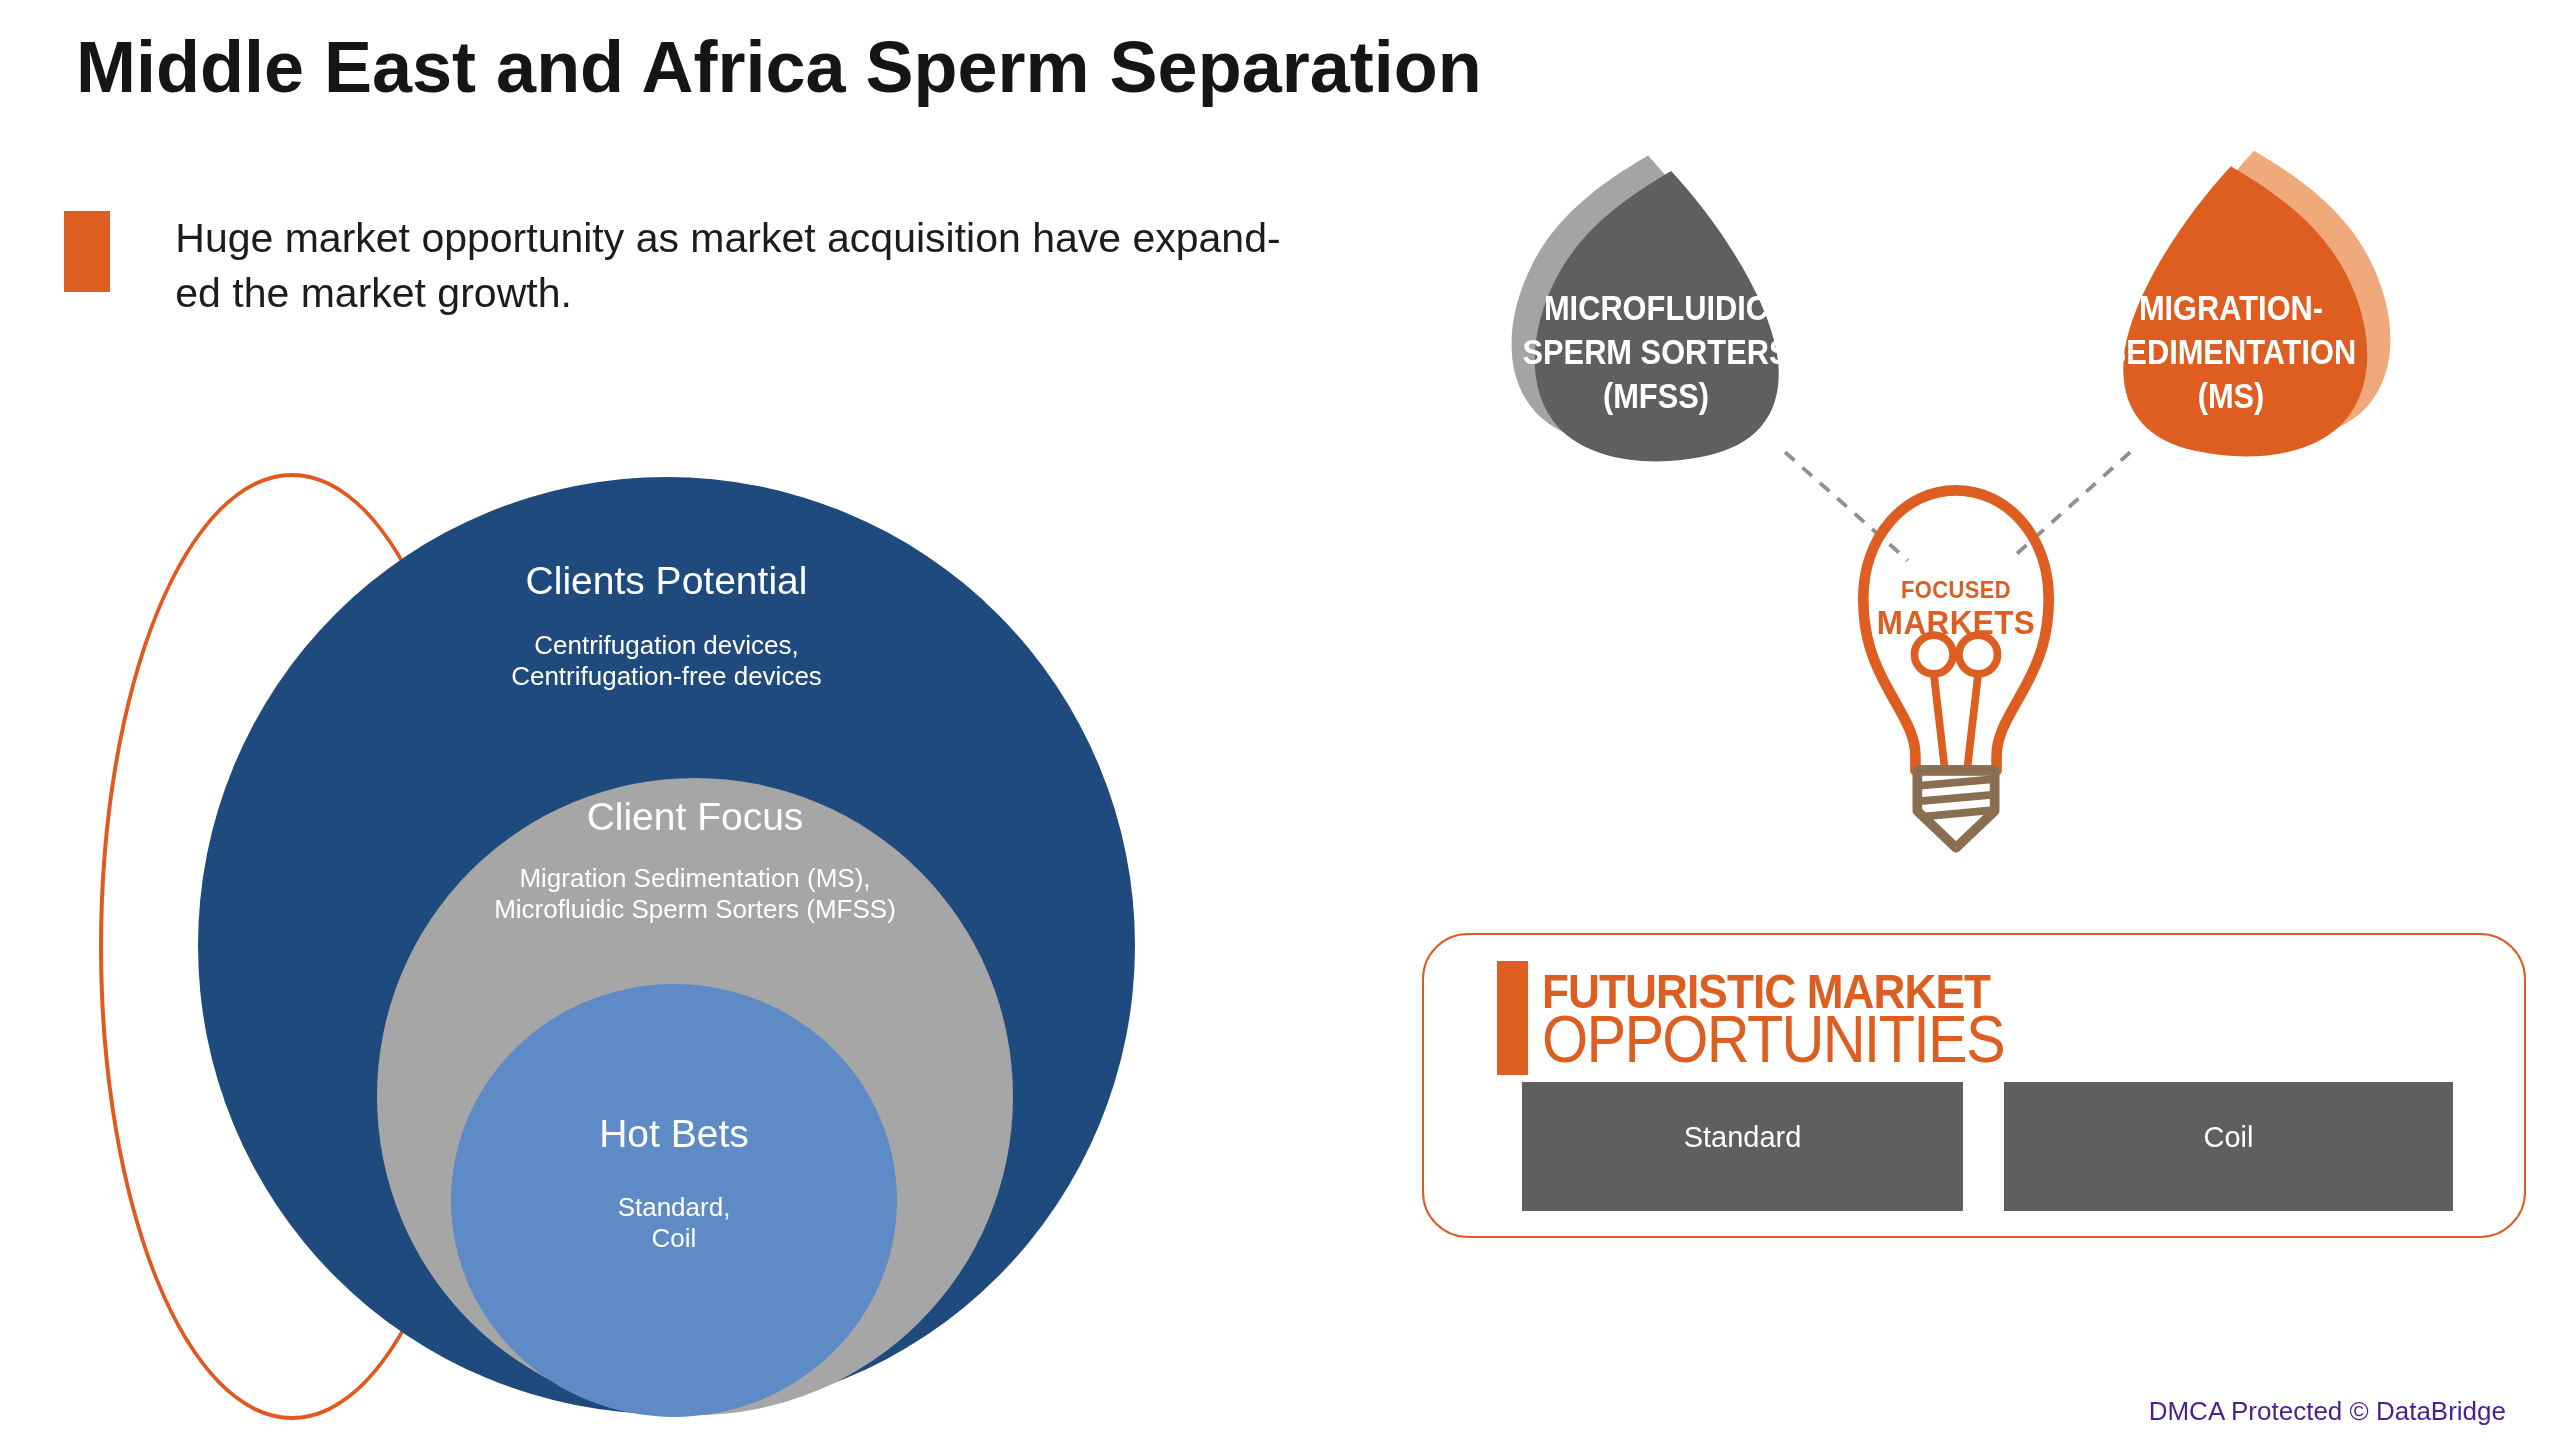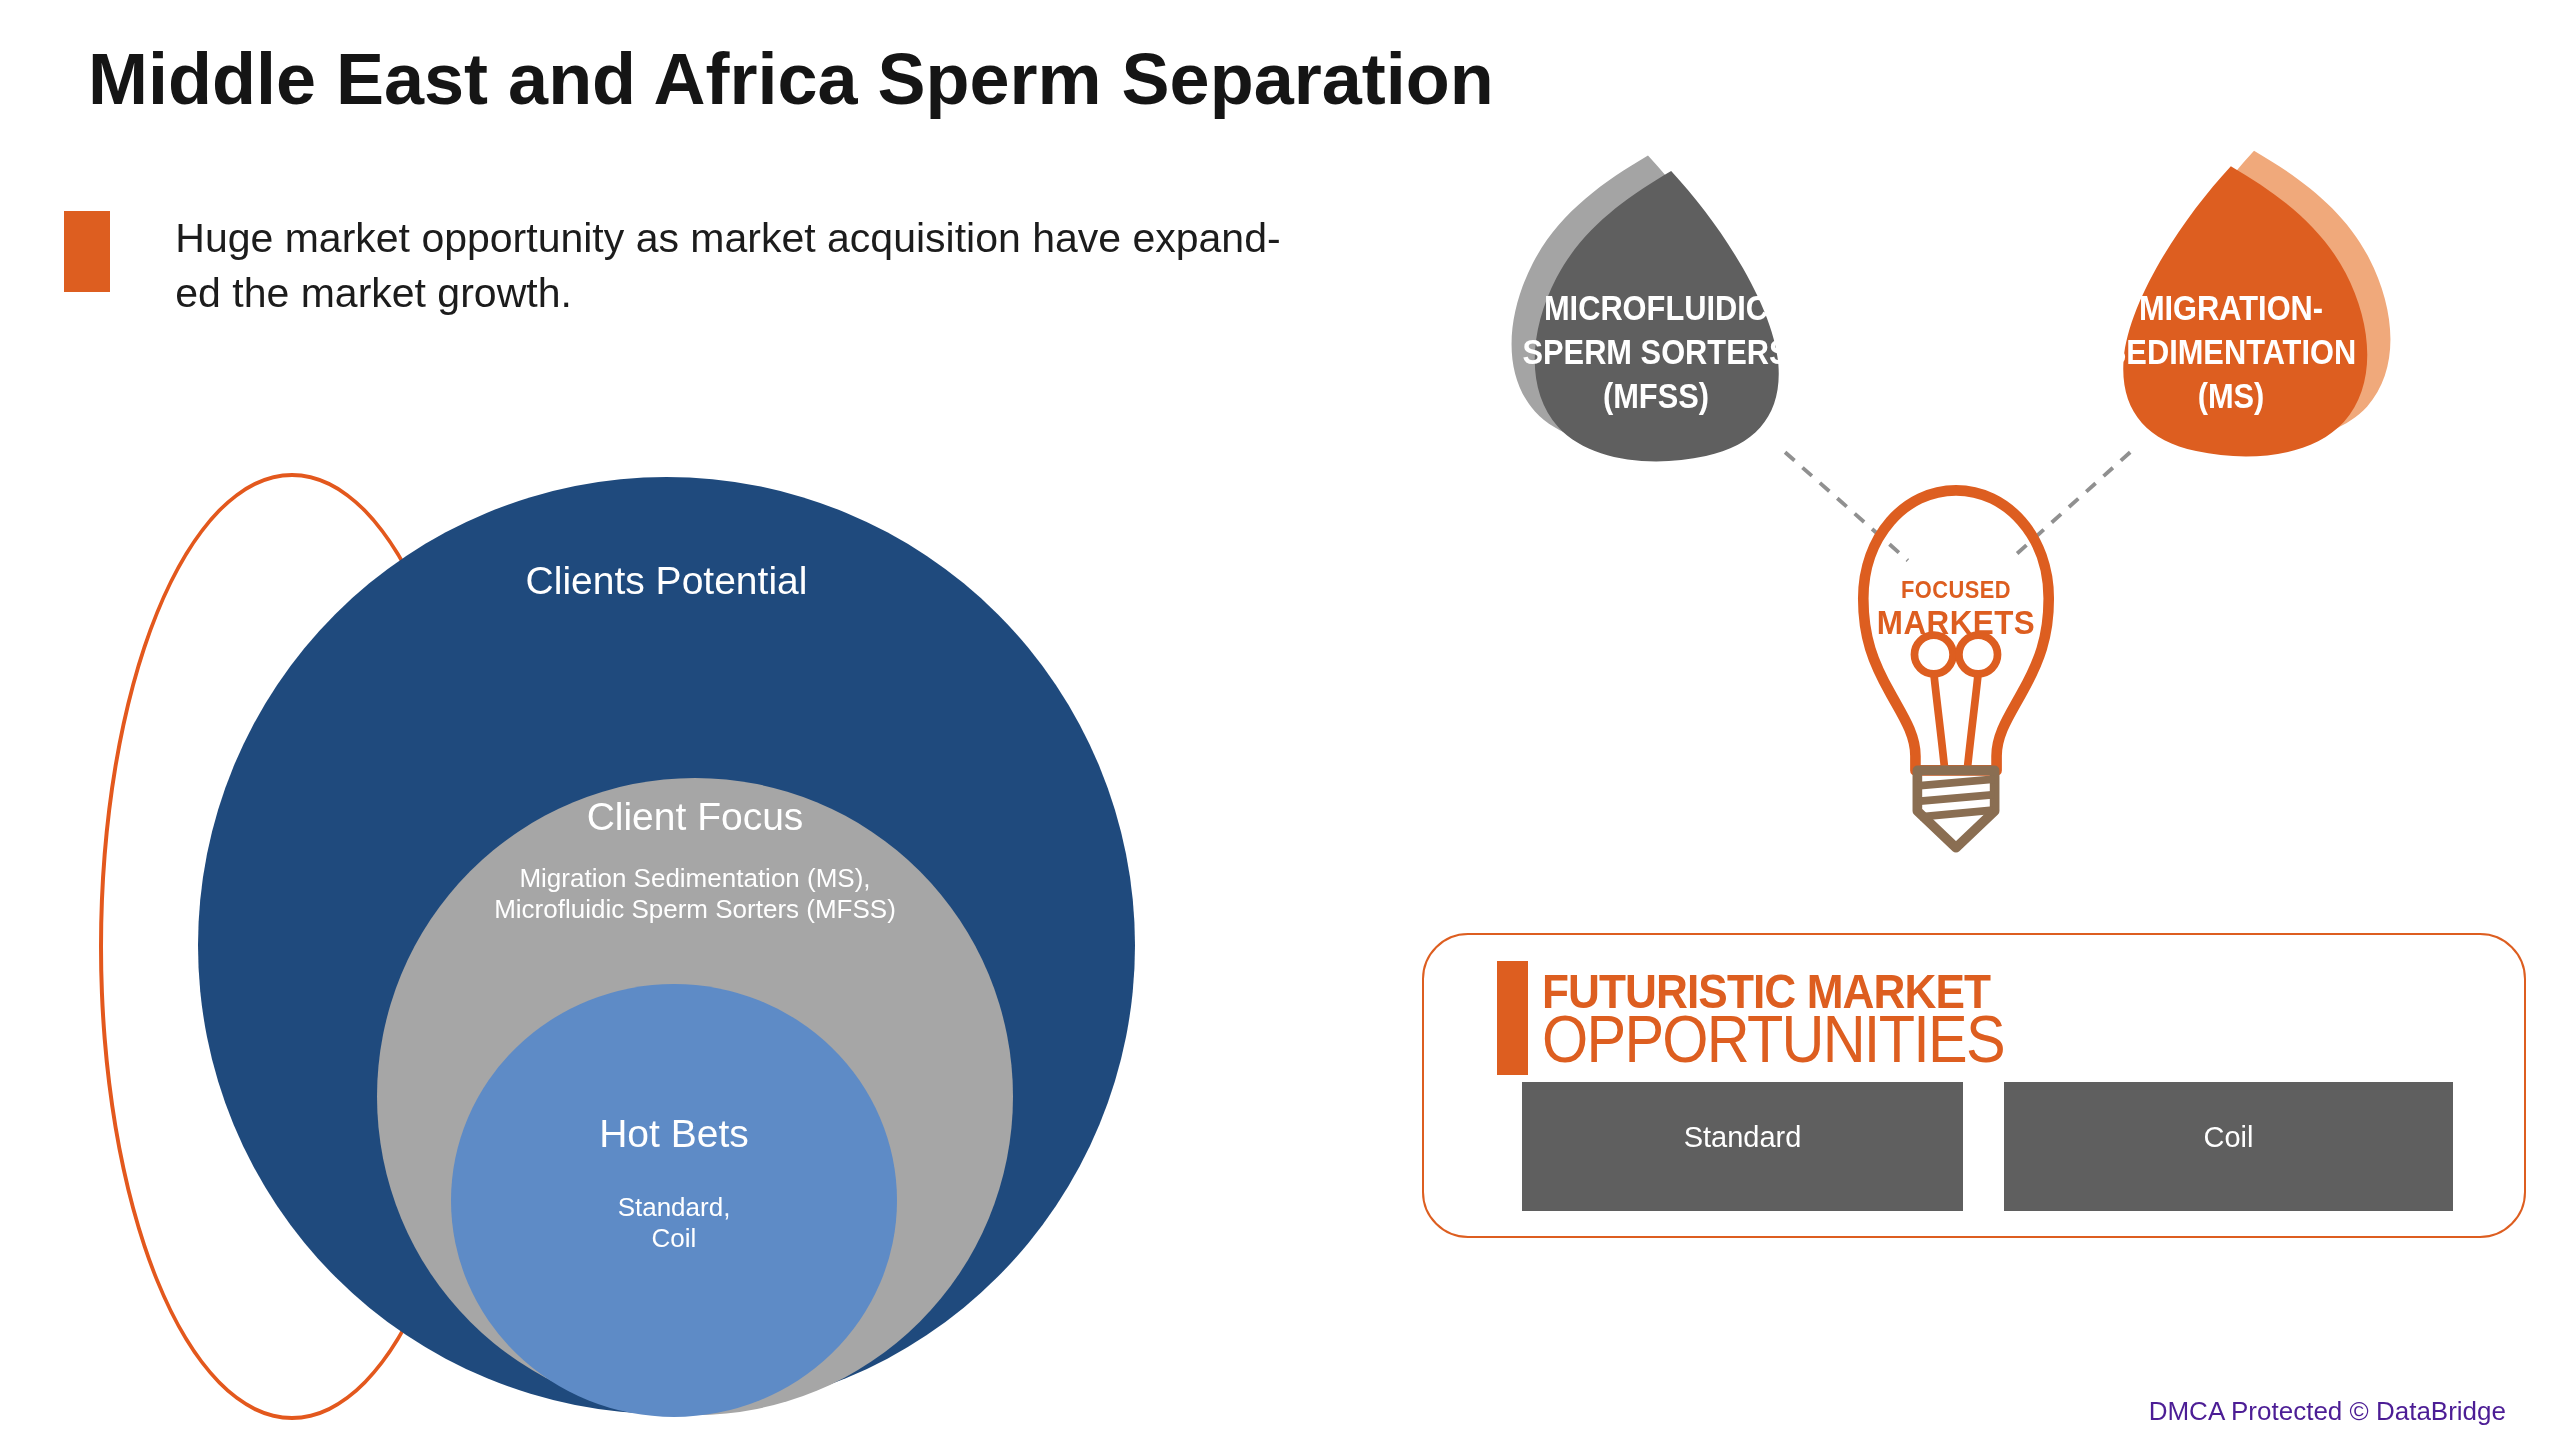--- a/index.html
+++ b/index.html
@@ -2,21 +2,21 @@
 <html><head>
 <meta charset="utf-8">
 <style>
   html,body{margin:0;padding:0;background:#ffffff;}
   .canvas{
     position:relative;width:2576px;height:1449px;background:#ffffff;overflow:hidden;
     font-family:"Liberation Sans",sans-serif;
   }
   
   .title{
-    position:absolute;left:72px;top:17.4px;margin:16px;
+    position:absolute;left:72px;top:17.4px;margin:4px;
     font-size:72px;font-weight:700;line-height:1.3;color:#151515;letter-spacing:0;
   }
   .subtitle-row{position:absolute;left:64px;top:211px;display:flex;align-items:flex-start;gap:46px;}
   .subtitle-bar{width:46px;height:81px;background:#DD5E20;flex:0 0 auto;}
   .subtitle{margin:0 0 0 19.3px;font-size:41px;line-height:1.33;color:#1c1c1c;}
   
   .ellipse-outline{
     position:absolute;left:99px;top:473px;width:386px;height:947px;
     border:4.8px solid #E3581D;border-radius:50%;box-sizing:border-box;background:transparent;
   }
@@ -89,20 +89,22 @@
     <div class="subtitle-bar"></div>
     <p class="subtitle"><span>Huge market opportunity as market acquisition have expand-</span><br><span>ed the market growth.</span></p>
   </div>
 
   <div class="ellipse-outline"></div>
   <div class="ring ring-navy"></div>
   <div class="ring ring-gray"></div>
   <div class="ring ring-blue"></div>
 
   <div class="ring-label lbl-1">Clients Potential</div>
+  <div class="ring-sub sub-1">Centrifugation devices,
+Centrifugation-free devices</div>
   <div class="ring-label lbl-2">Client Focus</div>
   <div class="ring-sub sub-2">Migration Sedimentation (MS),
 Microfluidic Sperm Sorters (MFSS)</div>
   <div class="ring-label lbl-3">Hot Bets</div>
   <div class="ring-sub sub-3">Standard,
 Coil</div>
 
   <svg class="blob-svg blob-left" width="367" height="348" viewBox="0 0 380 360">
     <path d="M 176 16 C 228 72 282 156 287 216 C 291 267 265 300 212 311 C 157 323 92 317 59 281 C 25 243 29 181 57 127 C 83 77 128 44 176 16 Z" fill="#A4A4A4"></path>
     <path d="M 200 32 C 252 88 306 172 311 232 C 315 283 289 316 236 327 C 181 339 116 333 83 297 C 49 259 53 197 81 143 C 107 93 152 60 200 32 Z" fill="#5F5F5F"></path>

